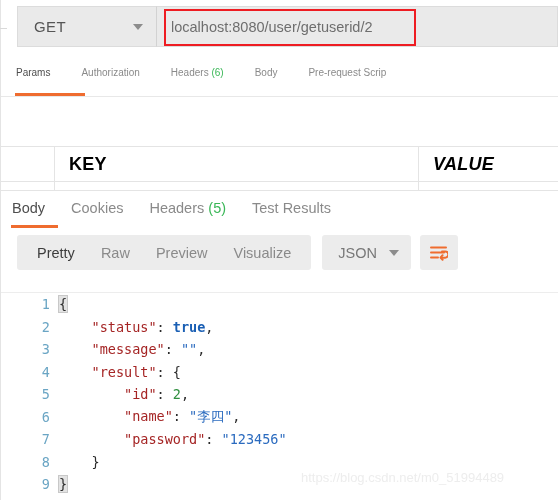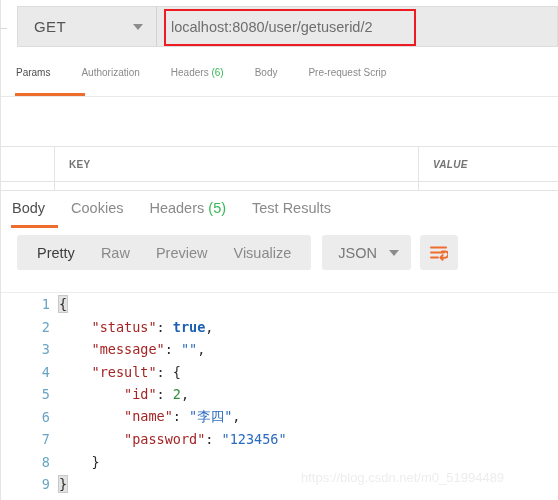--- a/index.html
+++ b/index.html
@@ -150,23 +150,23 @@
     display: flex; align-items: center;
     padding-left: 14px;
   }
   .col-value {
     flex: 1;
     display: flex; align-items: center;
     padding-left: 14px;
     font-style: italic;
   }
   .th {
-    font-size: 10px;
+    font-size: 18px;
     font-weight: bold;
-    color: #737373;
+    color: #000000;
     letter-spacing: 0.3px;
   }
   .params-empty-row {
     display: flex;
     height: 9px;
     border-bottom: 1px solid #e4e4e4;
   }
   .params-empty-row .col-check,
   .params-empty-row .col-key { border-right: 1px solid #e4e4e4; }
 

